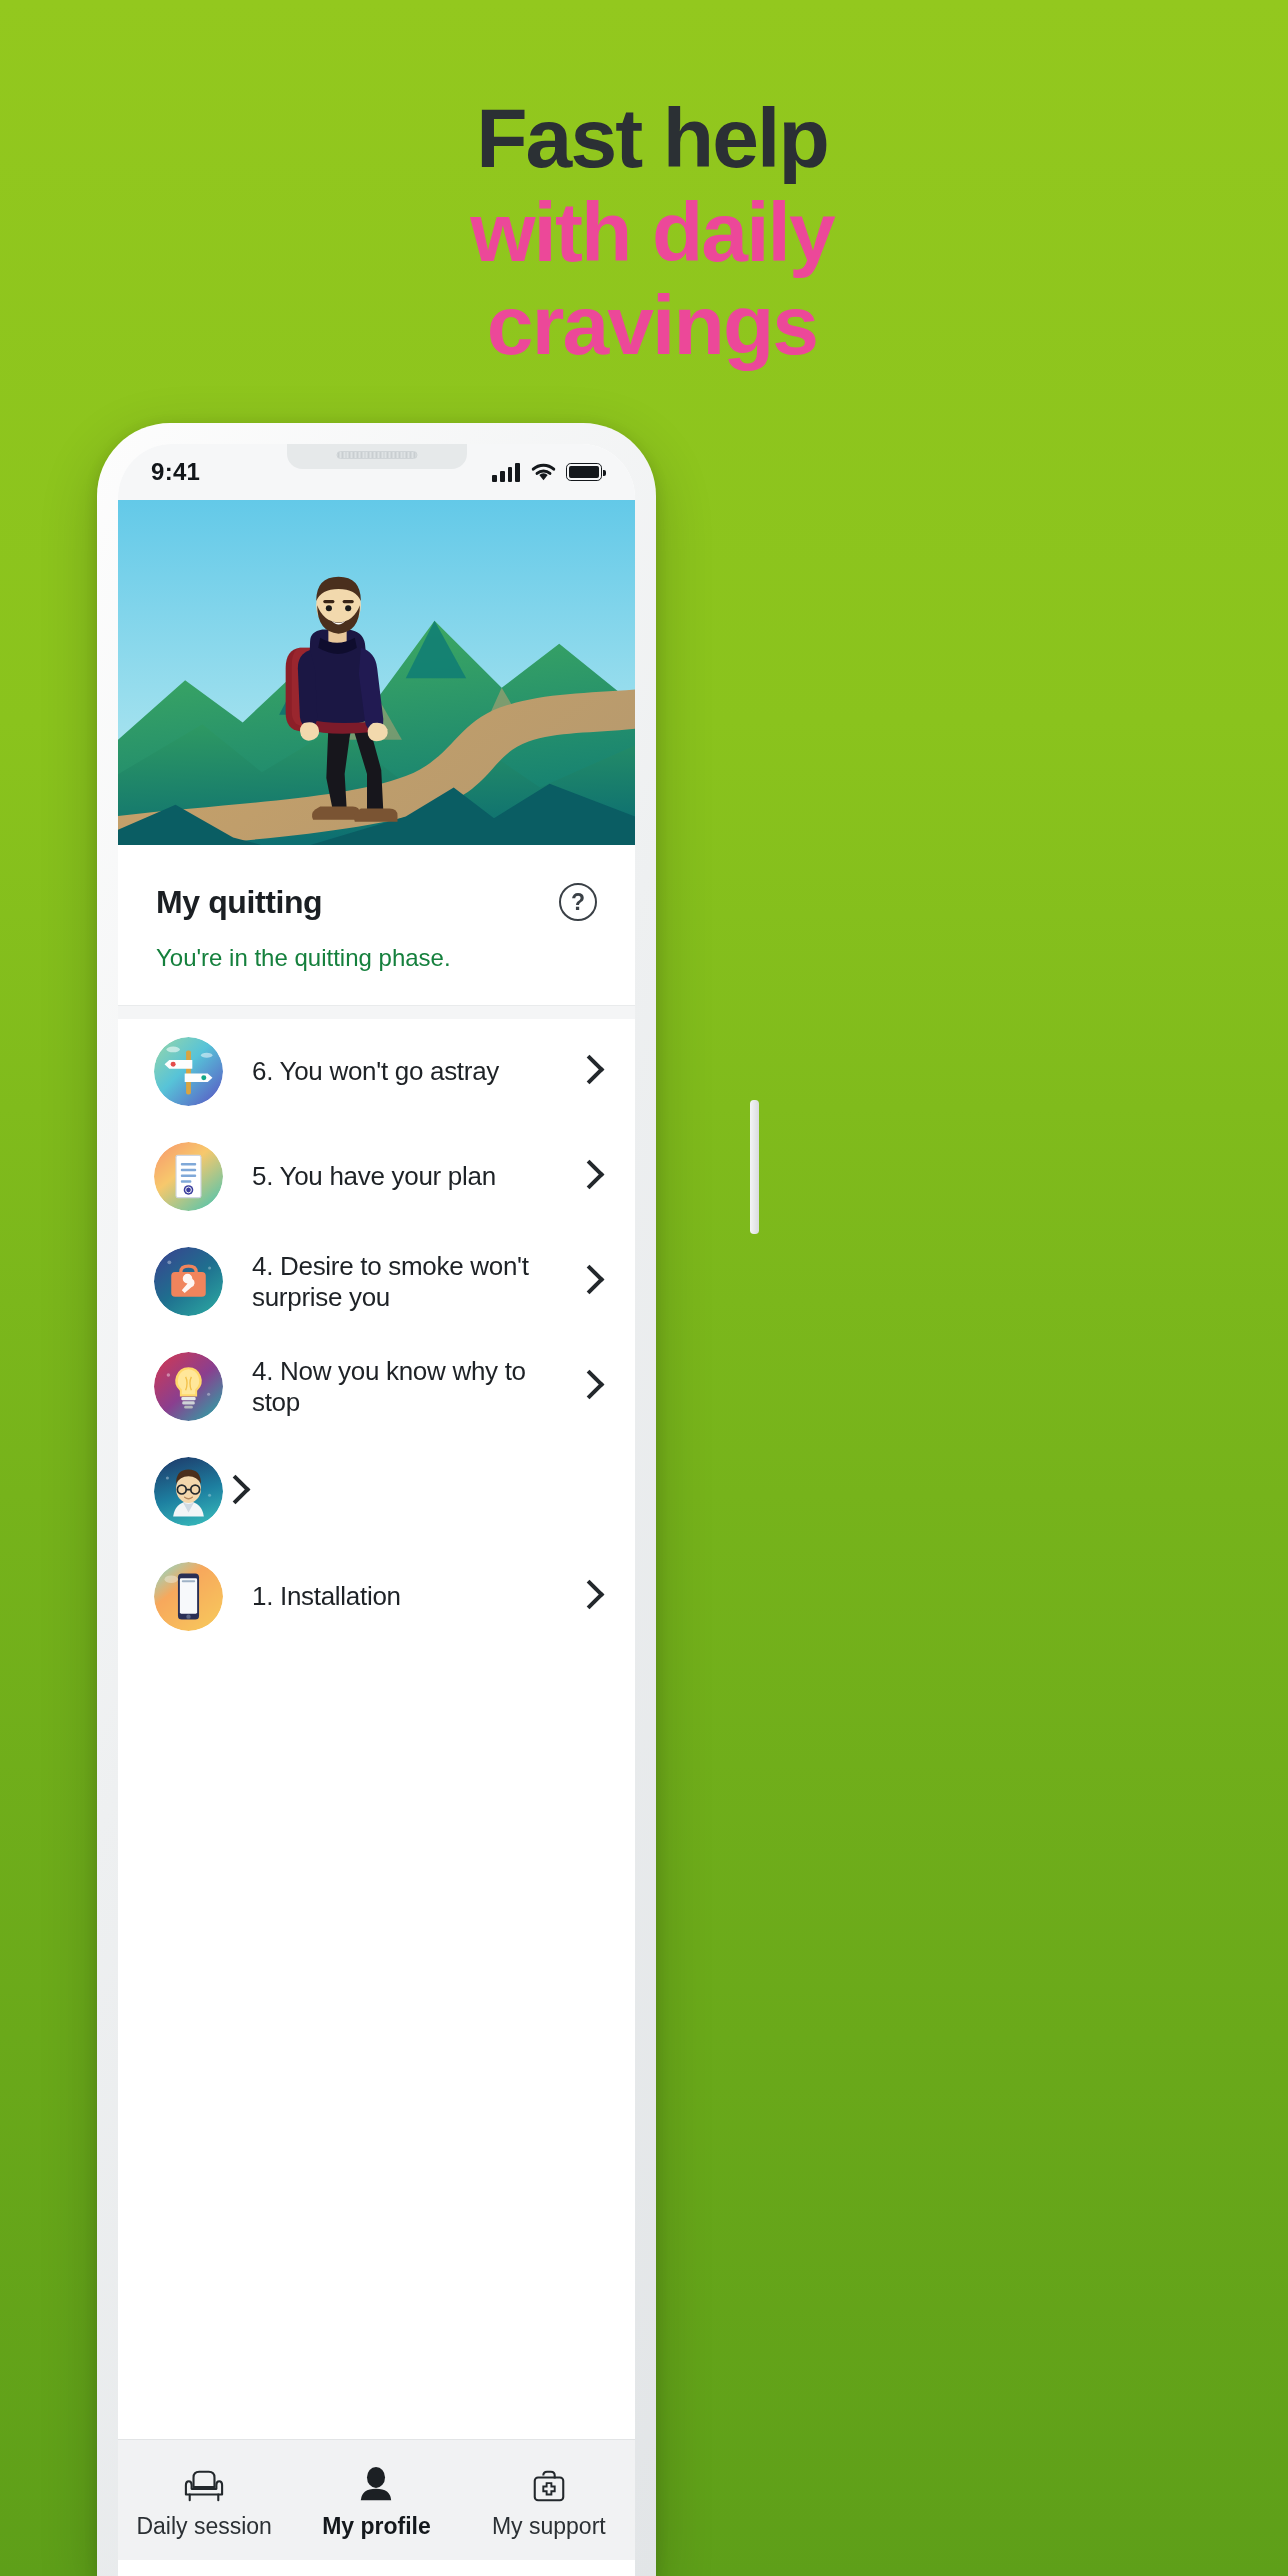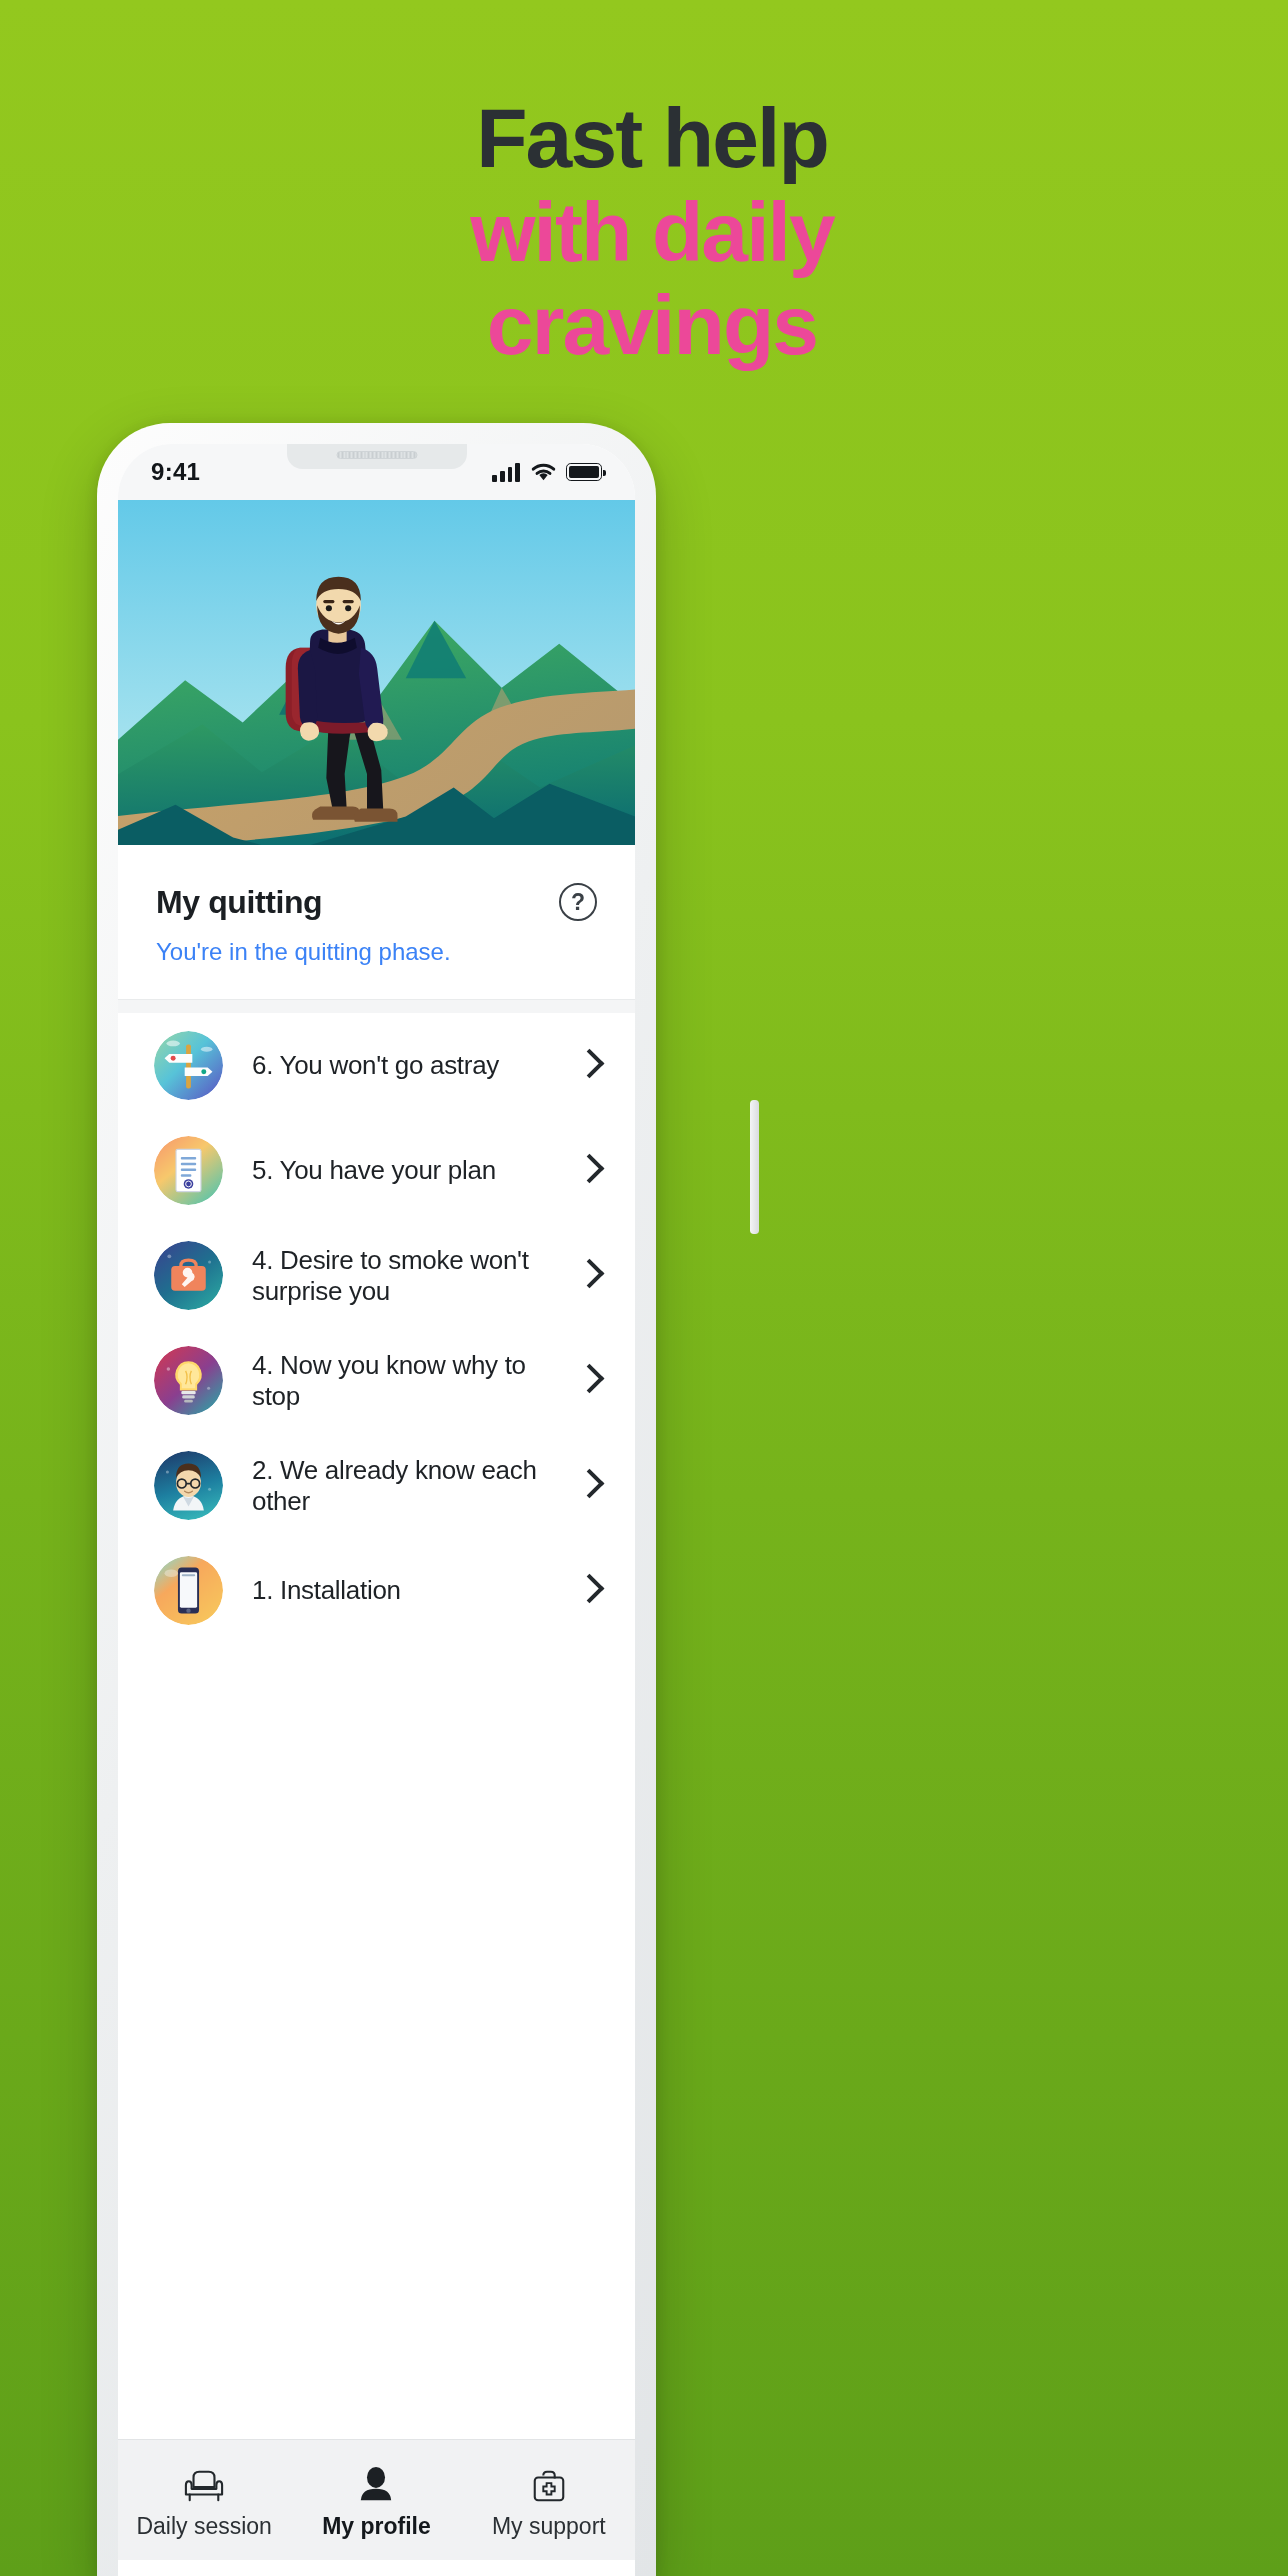--- a/index.html
+++ b/index.html
@@ -96,21 +96,21 @@
     border-bottom:1px solid #e9ebec;
   }
   .card-head{ display:flex; align-items:center; justify-content:space-between; }
   .card-title{ font-size:32px; font-weight:700; color:#1b1f23; letter-spacing:-0.4px; }
   .help-ico{
     width:38px; height:38px; border-radius:50%;
     border:2.3px solid #3a4046; color:#3a4046;
     display:flex; align-items:center; justify-content:center;
     font-size:23px; font-weight:600; flex:0 0 auto;
   }
-  .card-sub{ margin-top:17px; font-size:24px; color:#3b82f6; }
+  .card-sub{ margin-top:23px; font-size:24px; color:#15803d; }
 
   
   .listwrap{ background:#f4f5f6; padding-top:13.4px; }
   .list{ background:#ffffff; }
   .row{
     display:flex; align-items:center;
     padding:15.3px 33px 15.3px 36px;
     min-height:105px;
   }
   .ico{
@@ -397,21 +397,20 @@
               <ellipse cx="36" cy="33" rx="13" ry="15" fill="#f3d7ac"></ellipse>
               <path d="M23 28 q0 -15 13 -15 q13 0 13 15 q-4 -8 -13 -8 q-9 0 -13 8z" fill="#4b2f1c"></path>
               <circle cx="29" cy="34" r="4.6" fill="none" stroke="#23282c" stroke-width="1.8"></circle>
               <circle cx="43" cy="34" r="4.6" fill="none" stroke="#23282c" stroke-width="1.8"></circle>
               <path d="M33.6 34 h4.8" stroke="#23282c" stroke-width="1.8"></path>
               <path d="M32 42 q4 3 8 0" stroke="#b4895f" stroke-width="1.5" fill="none" stroke-linecap="round"></path>
               <circle cx="14" cy="22" r="1.6" fill="#ffffff" opacity=".35"></circle>
                 <circle cx="58" cy="40" r="1.6" fill="#ffffff" opacity=".3"></circle>
             </svg>
           </span>
-          <span class="row-label">2. We already know each other</span>
           <span class="chev"></span>
         </div>
 
         <div class="row">
           <span class="ico">
             <svg viewBox="0 0 72 72">
                 <defs>
                   <linearGradient id="g1" x1="0.1" y1="0" x2="0.9" y2="1">
               <stop offset="0%" stop-color="#8fd8c8"></stop>
                     <stop offset="35%" stop-color="#f7a85c"></stop>

